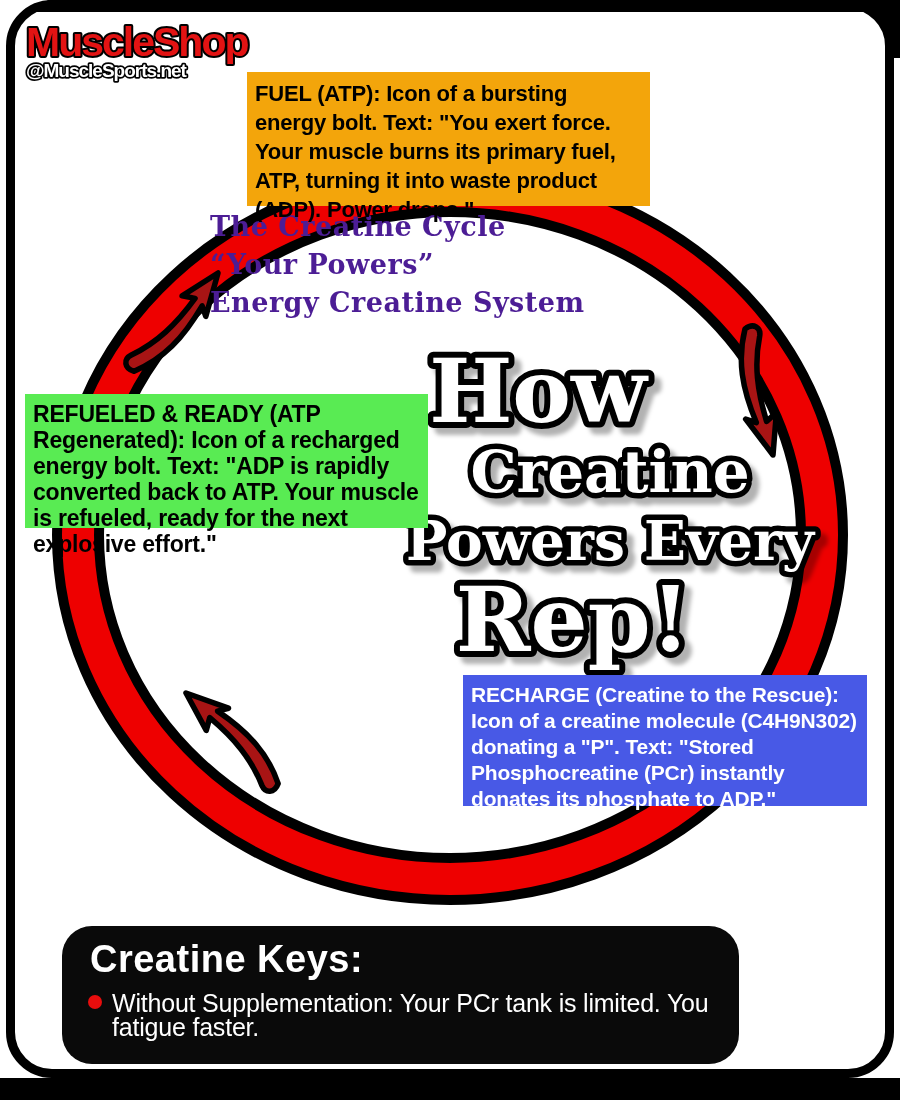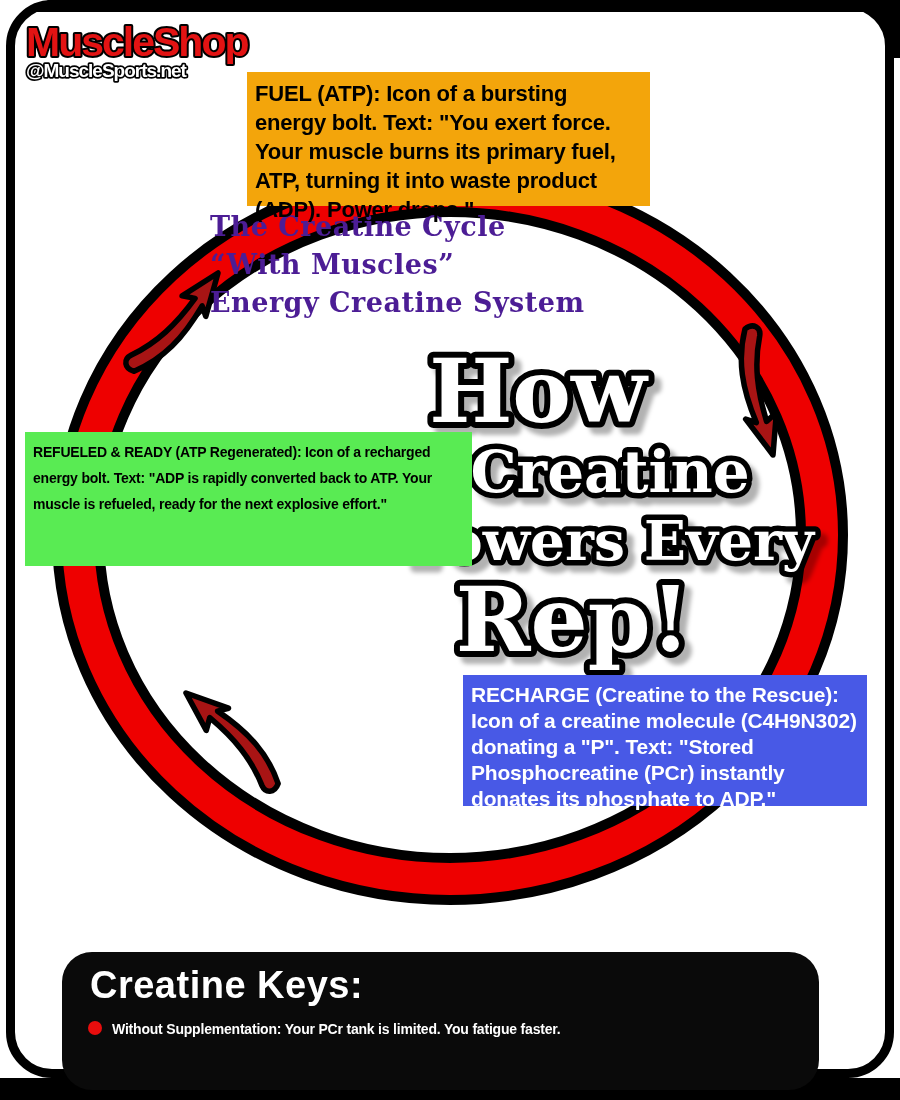--- a/index.html
+++ b/index.html
@@ -29,30 +29,30 @@
 
   
   .headline{position:absolute;left:398px;top:336px;width:430px;height:340px;z-index:4;}
   .headline text{font-family:"DejaVu Serif",serif;font-weight:bold;fill:#fff;
                  stroke:#000;paint-order:stroke;stroke-linejoin:round;}
 
   
   .callout{position:absolute;z-index:6;box-sizing:border-box;padding:7px 8px;
            font-weight:bold;color:#000;letter-spacing:-.2px;}
   .callout.fuel{left:247px;top:72px;width:403px;height:134px;font-size:22px;line-height:29px;}
-  .callout.refueled{left:25px;top:432px;width:447px;height:134px;font-size:14px;line-height:26px;}
+  .callout.refueled{left:25px;top:394px;width:403px;height:134px;font-size:23px;line-height:26px;}
   .callout.recharge{left:463px;top:675px;width:404px;height:131px;font-size:21px;line-height:26px;color:#fff;}
 
   
-  .keys{position:absolute;left:62px;top:926px;width:757px;height:138px;z-index:6;
-        border-radius:30px;box-sizing:border-box;padding:10px 24px 10px 26px;color:#fff;margin-top:26px;}
+  .keys{position:absolute;left:62px;top:926px;width:677px;height:138px;z-index:6;
+        border-radius:30px;box-sizing:border-box;padding:10px 24px 10px 26px;color:#fff;}
   .keys-heading{font-size:38px;font-weight:bold;letter-spacing:.5px;margin:2px 0 10px 2px;}
   .keys-bullet{display:flex;align-items:flex-start;margin:0 0 2px 0;}
   .dot{flex:0 0 14px;width:14px;height:14px;border-radius:50%;margin:4px 10px 0 0;}
-  .keys-bullet-text{font-size:14px;font-weight:bold;line-height:24px;letter-spacing:-.2px;}
+  .keys-bullet-text{font-size:25px;font-weight:normal;line-height:24px;letter-spacing:-.2px;}
 </style>
 </head>
 <body>
 
 <div id="stage">
 
   <div class="tr-corner"></div>
   <div class="card"></div>
   <div class="top-strip"></div>
   <div class="bottom-strip"></div>
@@ -72,21 +72,21 @@
     </g>
   </svg>
 
   <svg class="logo" viewBox="0 0 300 70">
     <text x="8" y="40" font-family="Liberation Sans, sans-serif" font-weight="bold" font-size="41" letter-spacing="-2" stroke="#000" stroke-width="4" paint-order="stroke" stroke-linejoin="round" fill="#E21313">MuscleShop</text>
     <text x="8" y="61" font-family="Liberation Sans, sans-serif" font-weight="bold" font-size="19" letter-spacing="-1" fill="#ffffff" stroke="#000" stroke-width="3.4" paint-order="stroke" stroke-linejoin="round">@MuscleSports.net</text>
   </svg>
 
   <div class="cycle-title">
     <div>The Creatine Cycle</div>
-    <div>“With Muscles”</div>
+    <div>“Your Powers”</div>
     <div>Energy Creatine System</div>
   </div>
 
   <svg class="headline" viewBox="0 0 430 340" style="filter:drop-shadow(7px 7px 2px rgba(0,0,0,0.30));">
     <text x="140" y="86" text-anchor="middle" font-size="88" stroke-width="12">How</text>
     <text x="212" y="156" text-anchor="middle" font-size="58" stroke-width="11">Creatine</text>
     <text x="212" y="224" text-anchor="middle" font-size="55" stroke-width="11">Powers Every</text>
     <text x="175" y="315" text-anchor="middle" font-size="90" stroke-width="12">Rep!</text>
   </svg>
 

